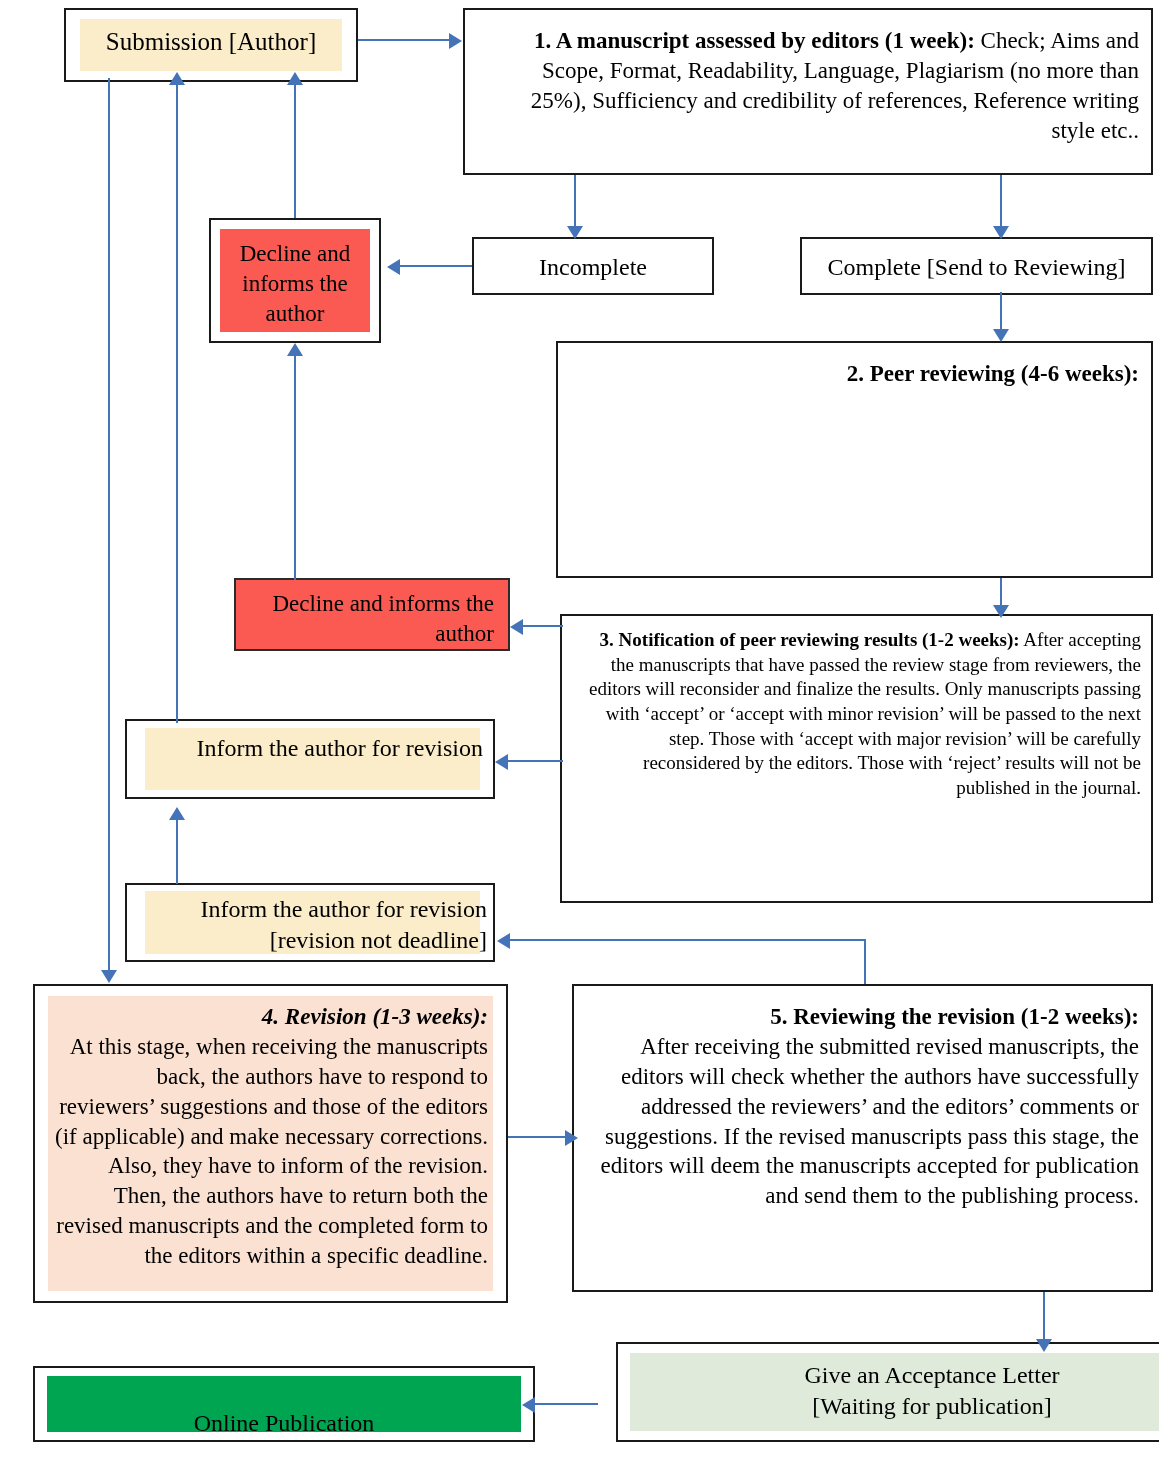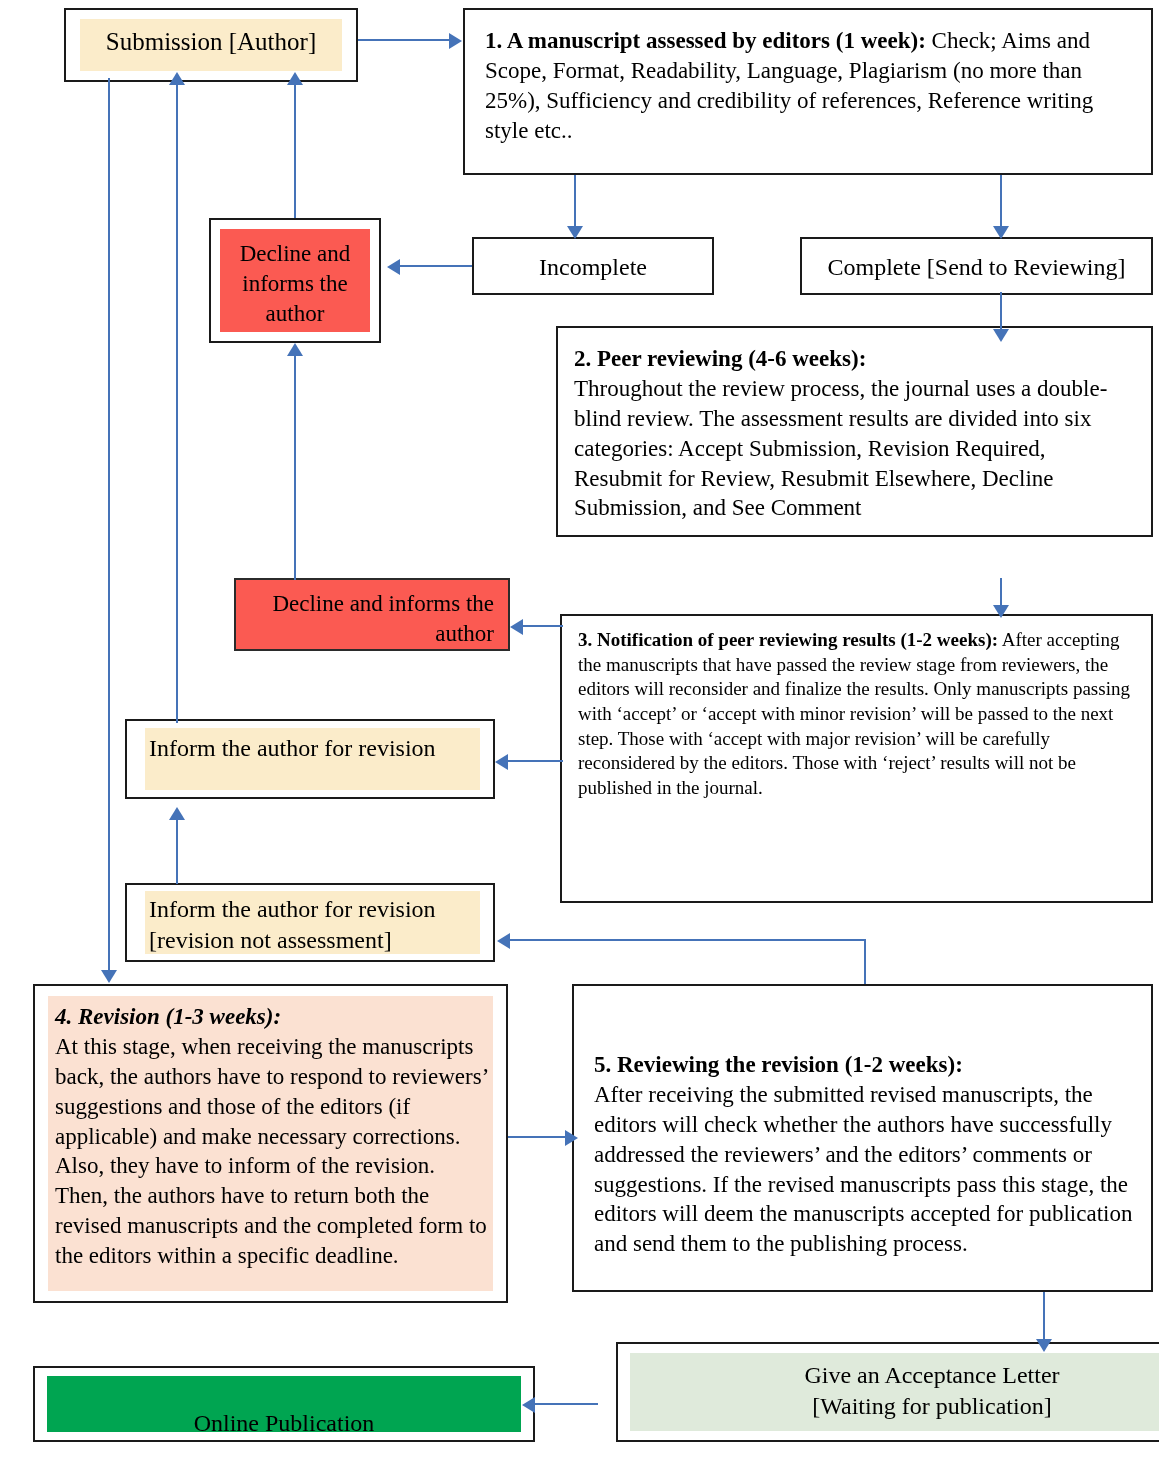--- a/index.html
+++ b/index.html
@@ -27,21 +27,21 @@
     position: absolute;
     box-sizing: border-box;
   }
   .node .txt {
     position: absolute;
     box-sizing: border-box;
     line-height: 1.30;
     z-index: 3;
   }
   .ctr  { text-align: center; }
-  .left { text-align: left; }
+  .left { text-align: right; }
   .right{ text-align: right; }
   .b  { font-weight: bold; }
   .bi { font-weight: bold; font-style: italic; }
 
   
   .ln {
     position: absolute;
     background: #4573b8;
     z-index: 1;
   }
@@ -131,24 +131,23 @@
   </div>
 
   <div class="node" style="left:800px; top:237px; width:353px; height:58px;">
     <div class="txt ctr" style="left:8px; top:13px; right:8px; font-size:24px;">Complete [Send to Reviewing]</div>
   </div>
 
   <div class="node" style="left:472px; top:237px; width:242px; height:58px;">
     <div class="txt ctr" style="left:8px; top:13px; right:8px; font-size:24px;">Incomplete</div>
   </div>
 
-  <div class="node" style="left:556px; top:326px; width:597px; height:211px;">
+  <div class="node" style="left:556px; top:341px; width:597px; height:237px;">
     <div class="txt left" style="left:16px; top:16px; right:12px; font-size:23px;">
       <span class="b">2. Peer reviewing (4-6 weeks):</span><br>
-      <span>Throughout the review process, the journal uses a double-blind review. The assessment results are divided into six categories: Accept Submission, Revision Required, Resubmit for Review, Resubmit Elsewhere, Decline Submission, and See Comment</span>
     </div>
   </div>
 
   <div class="node" style="left:234px; top:578px; width:276px; height:73px; background:#fb5a52; border:2px solid #2b2b2b;">
     <div class="txt right" style="left:10px; top:9px; right:14px; font-size:23px;">Decline and informs the author</div>
   </div>
 
   <div class="node" style="left:560px; top:614px; width:593px; height:289px;">
     <div class="txt left" style="left:16px; top:12px; right:10px; font-size:19px;">
       <span class="b">3. Notification of peer reviewing results (1-2 weeks):</span><span> After accepting the manuscripts that have passed the review stage from reviewers, the editors will reconsider and finalize the results. Only manuscripts passing with ‘accept’ or ‘accept with minor revision’ will be passed to the next step. Those with ‘accept with major revision’ will be carefully reconsidered by the editors. Those with ‘reject’ results will not be published in the journal.</span>
@@ -157,34 +156,34 @@
 
   <div class="node" style="left:125px; top:719px; width:370px; height:80px;">
     <div class="fill" style="left:18px; top:7px; right:13px; bottom:7px; background:#fbecca;"></div>
     <div class="txt left" style="left:22px; top:12px; right:10px; font-size:24px;">Inform the author for revision</div>
   </div>
 
   <div class="node" style="left:125px; top:883px; width:370px; height:79px;">
     <div class="fill" style="left:18px; top:6px; right:13px; bottom:6px; background:#fbecca;"></div>
     <div class="txt left" style="left:22px; top:9px; right:6px; font-size:24px;">
       <span>Inform the author for revision</span><br>
-      <span>[revision not assessment]</span>
+      <span>[revision not deadline]</span>
     </div>
   </div>
 
   <div class="node" style="left:33px; top:984px; width:475px; height:319px;">
     <div class="fill" style="left:13px; top:10px; right:13px; bottom:10px; background:#fbe1d2;"></div>
     <div class="txt left" style="left:20px; top:16px; right:18px; font-size:23px;">
       <span class="bi">4. Revision (1-3 weeks):</span><br>
       <span>At this stage, when receiving the manuscripts back, the authors have to respond to reviewers’ suggestions and those of the editors (if applicable) and make necessary corrections. Also, they have to inform of the revision. Then, the authors have to return both the revised manuscripts and the completed form to the editors within a specific deadline.</span>
     </div>
   </div>
 
   <div class="node" style="left:572px; top:984px; width:581px; height:308px;">
-    <div class="txt left" style="left:20px; top:16px; right:12px; font-size:23px;margin-top:48px;">
+    <div class="txt left" style="left:20px; top:16px; right:12px; font-size:23px;">
       <span class="b">5. Reviewing the revision (1-2 weeks):</span><br>
       <span>After receiving the submitted revised manuscripts, the editors will check whether the authors have successfully addressed the reviewers’ and the editors’ comments or suggestions. If the revised manuscripts pass this stage, the editors will deem the manuscripts accepted for publication and send them to the publishing process.</span>
     </div>
   </div>
 
   <div class="node" style="left:33px; top:1366px; width:502px; height:76px;">
     <div class="fill" style="left:12px; top:8px; right:12px; bottom:8px; background:#00a551;"></div>
     <div class="txt ctr" style="left:10px; top:20px; right:10px; font-size:24px;margin-top:20px;">Online Publication</div>
   </div>
 

